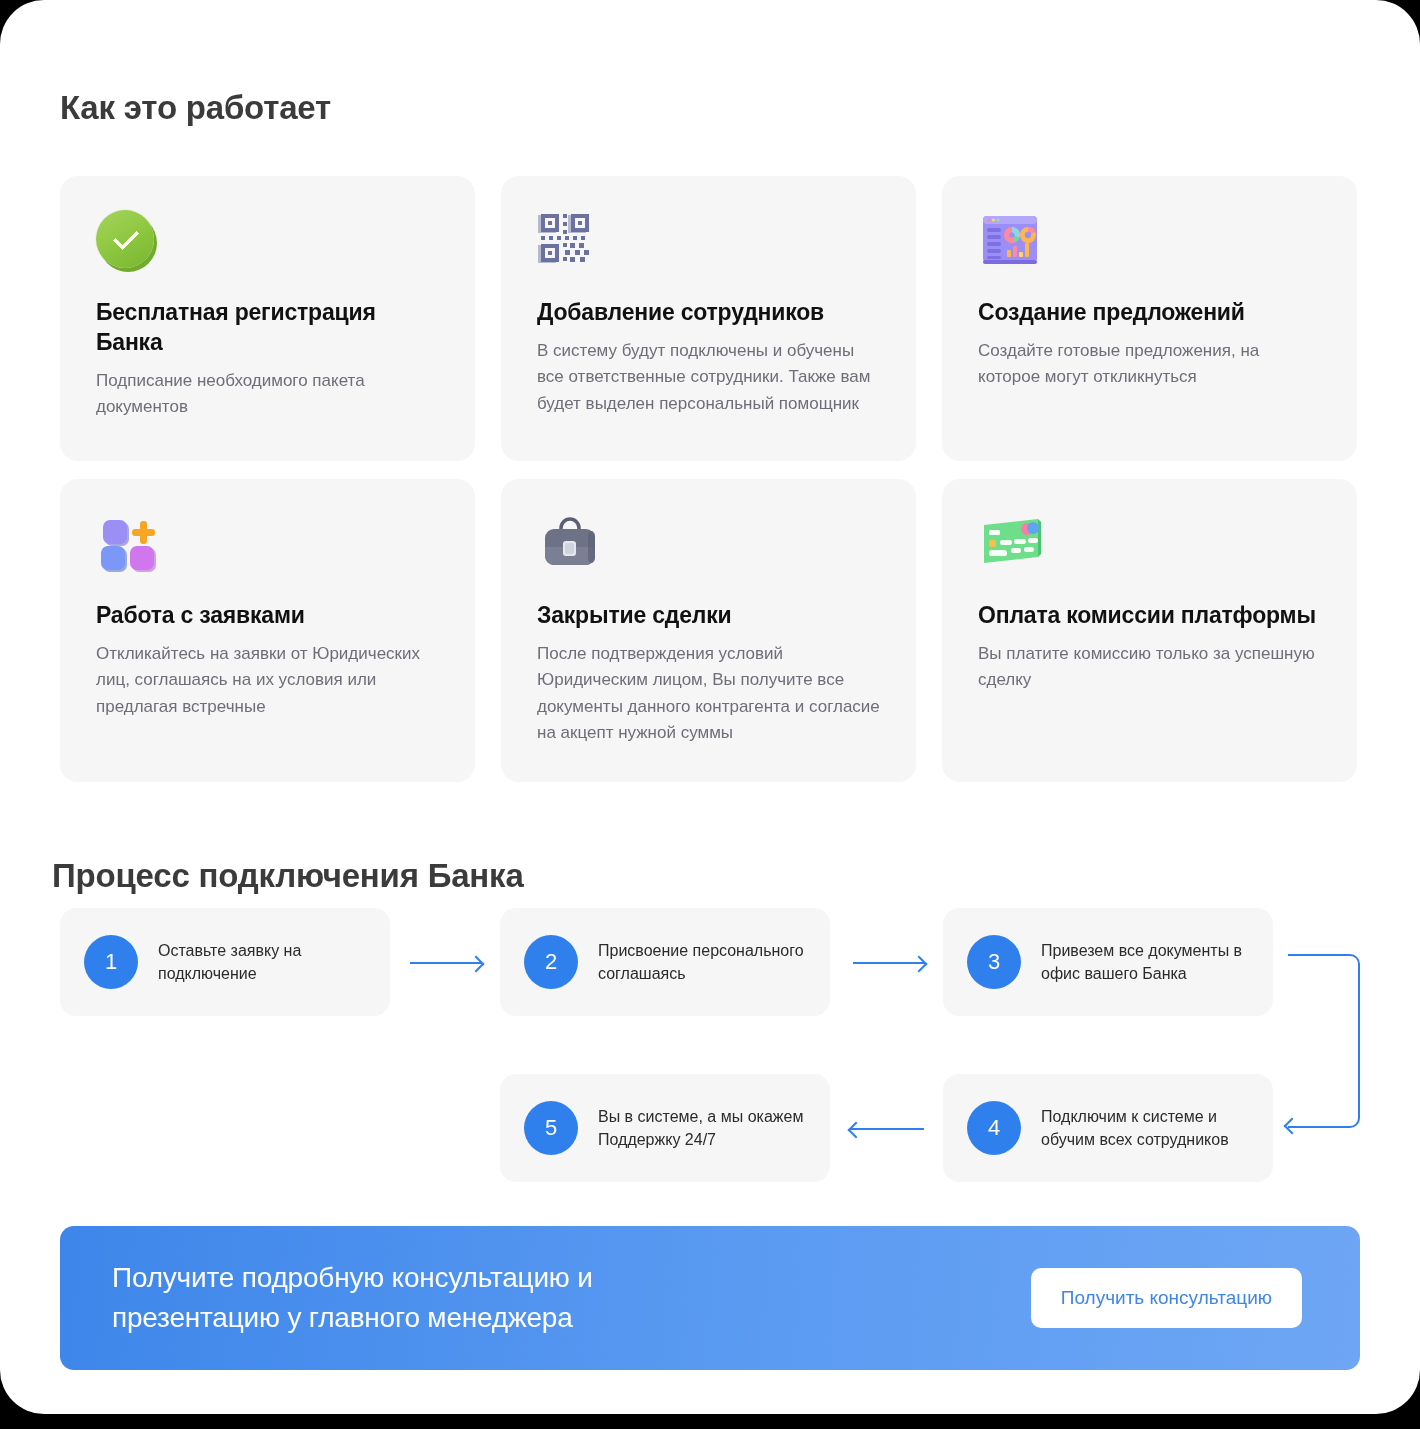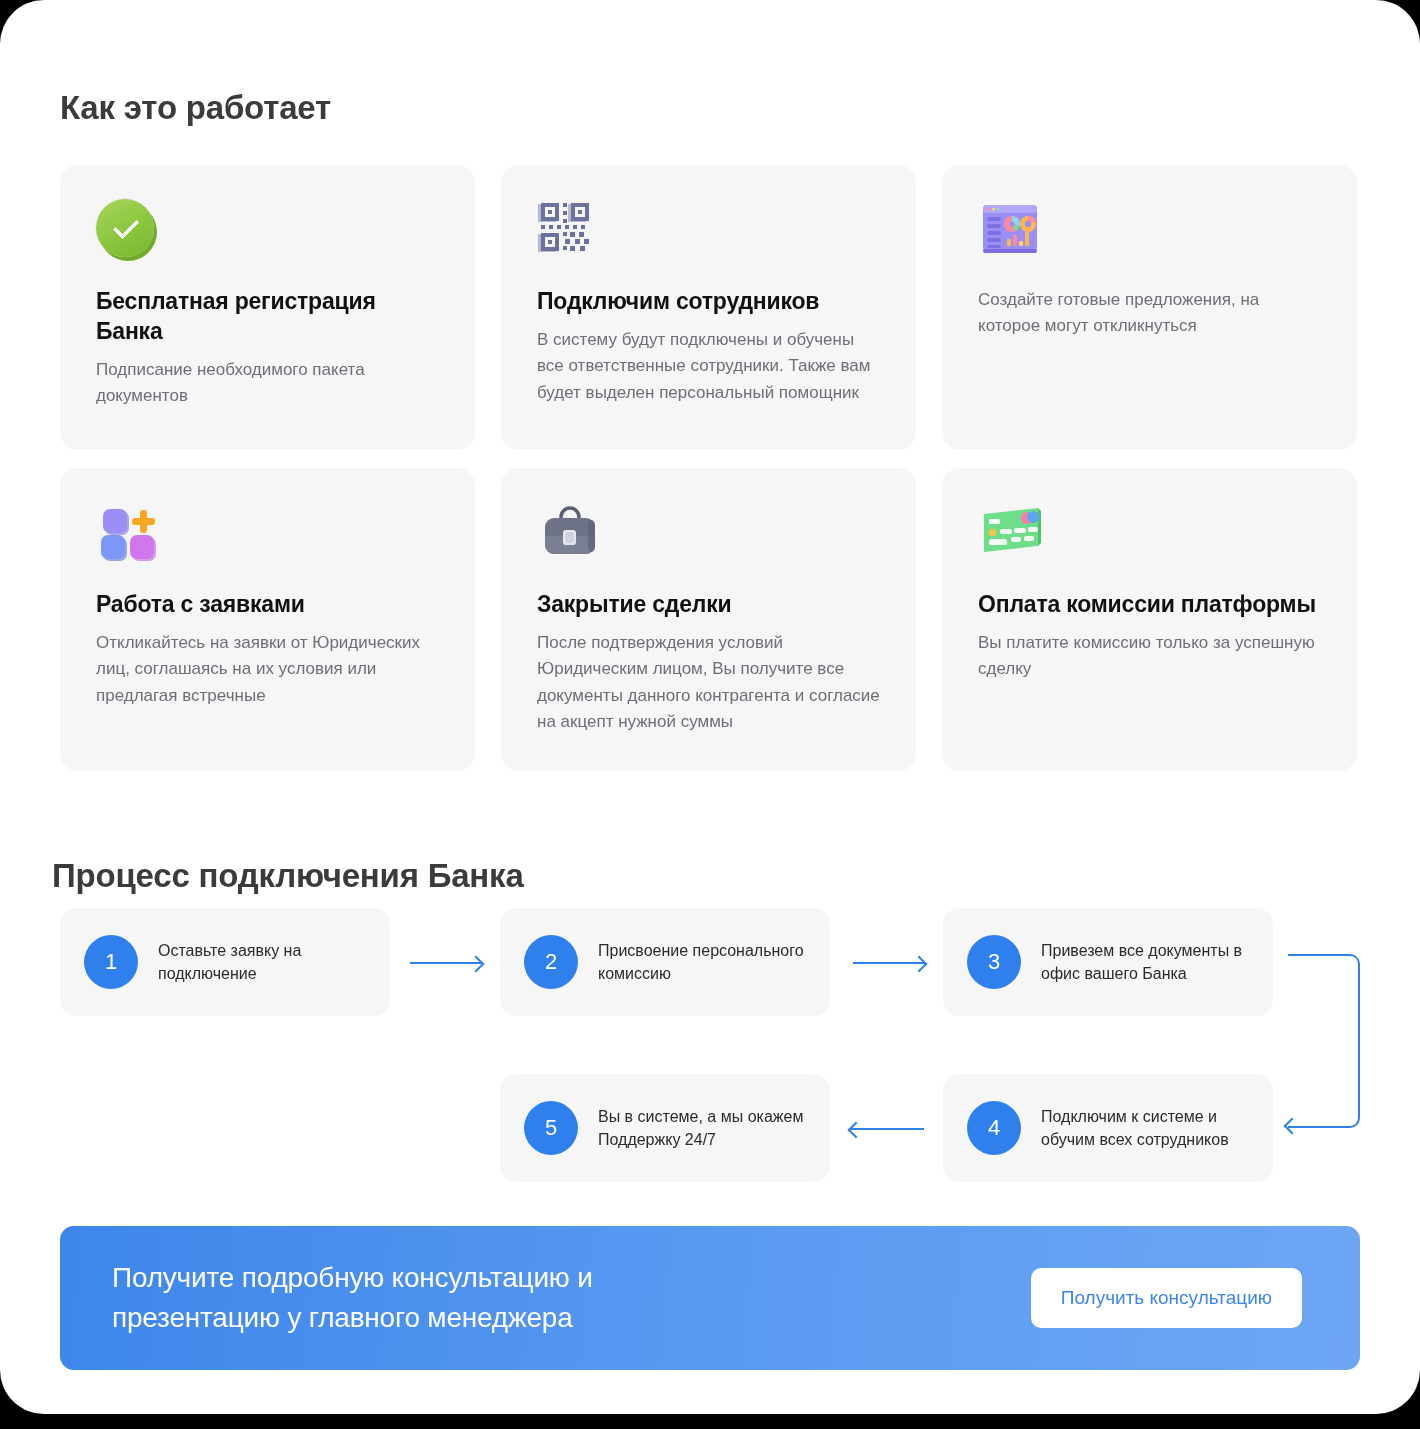--- a/index.html
+++ b/index.html
@@ -29,21 +29,21 @@
     color: #3b3b3b;
     white-space: nowrap;
   }
   #how-title  { left: 60px; top: 62px; }
   #proc-title { left: 52px; top: 830px; text-align: right; }
 
   
   .cards-grid {
     position: absolute;
     left: 60px;
-    top: 165px;
+    top: 176px;
     width: 1300px;
     display: grid;
     grid-template-columns: repeat(3, 415px);
     grid-auto-rows: min-content;
     column-gap: 26px;
     row-gap: 18px;
   }
   .card {
     background: #f6f6f6;
     border-radius: 18px;
@@ -277,21 +277,21 @@
             <rect x="28" y="40" width="5" height="5"></rect>
             <rect x="38" y="40" width="5" height="5"></rect>
             <rect x="47" y="40" width="5" height="5"></rect>
             <rect x="33" y="47" width="5" height="5"></rect>
             <rect x="43" y="47" width="5" height="5"></rect>
             <rect x="26" y="33" width="4" height="4"></rect>
             <rect x="26" y="47" width="4" height="4"></rect>
           </g>
         </svg>
       </div>
-      <h3 class="card-title">Подключим сотрудников</h3>
+      <h3 class="card-title">Добавление сотрудников</h3>
       <p class="card-desc">В систему будут подключены и обучены все ответственные сотрудники. Также вам будет выделен персональный помощник</p>
     </div>
 
     <div class="card r1">
       <div class="card-icon">
         <svg class="ic-dash" viewBox="0 0 66 62" aria-hidden="true">
           <rect x="5" y="6" width="54" height="46" rx="4" fill="#9b8ef5"></rect>
           <rect x="5" y="6" width="54" height="8" rx="4" fill="#b3a7fa"></rect>
           <circle cx="11" cy="10" r="1.6" fill="#ff8a8a"></circle>
           <circle cx="15.5" cy="10" r="1.6" fill="#ffd36e"></circle>
@@ -313,20 +313,21 @@
           <circle cx="50" cy="25" r="8" fill="#ffb74d"></circle>
           <path d="M50 25 L50 17 A8 8 0 0 1 57.4 22 Z" fill="#ff8a9e"></path>
           <circle cx="50" cy="25" r="3.2" fill="#9b8ef5"></circle>
 
           <rect x="29" y="40" width="4" height="7" rx="1" fill="#ffb74d"></rect>
           <rect x="35" y="36" width="4" height="11" rx="1" fill="#ff8a9e"></rect>
           <rect x="41" y="42" width="4" height="5" rx="1" fill="#ffd36e"></rect>
           <rect x="47" y="33" width="4" height="14" rx="1" fill="#ffb74d"></rect>
         </svg>
       </div>
+      <h3 class="card-title">Создание предложений</h3>
       <p class="card-desc">Создайте готовые предложения, на которое могут откликнуться</p>
     </div>
 
     <div class="card r2">
       <div class="card-icon">
         <svg class="ic-grid" viewBox="0 0 64 62" aria-hidden="true">
 
           <rect x="9" y="9" width="24" height="24" rx="7" fill="#6f63cf" opacity=".55"></rect>
           <rect x="7" y="35" width="24" height="24" rx="7" fill="#4e6ccc" opacity=".55"></rect>
           <rect x="36" y="35" width="24" height="24" rx="7" fill="#b559d6" opacity=".55"></rect>
@@ -390,21 +391,21 @@
 
     <div class="step" id="step1">
       <div class="step-num">1</div>
       <div class="step-text">Оставьте заявку на подключение</div>
     </div>
 
     <div class="arrow right" id="arrow12"></div>
 
     <div class="step" id="step2">
       <div class="step-num">2</div>
-      <div class="step-text">Присвоение персонального комиссию</div>
+      <div class="step-text">Присвоение персонального соглашаясь</div>
     </div>
 
     <div class="arrow right" id="arrow23"></div>
 
     <div class="step" id="step3">
       <div class="step-num">3</div>
       <div class="step-text">Привезем все документы в офис вашего Банка</div>
     </div>
 
     <div class="elbow"></div>

